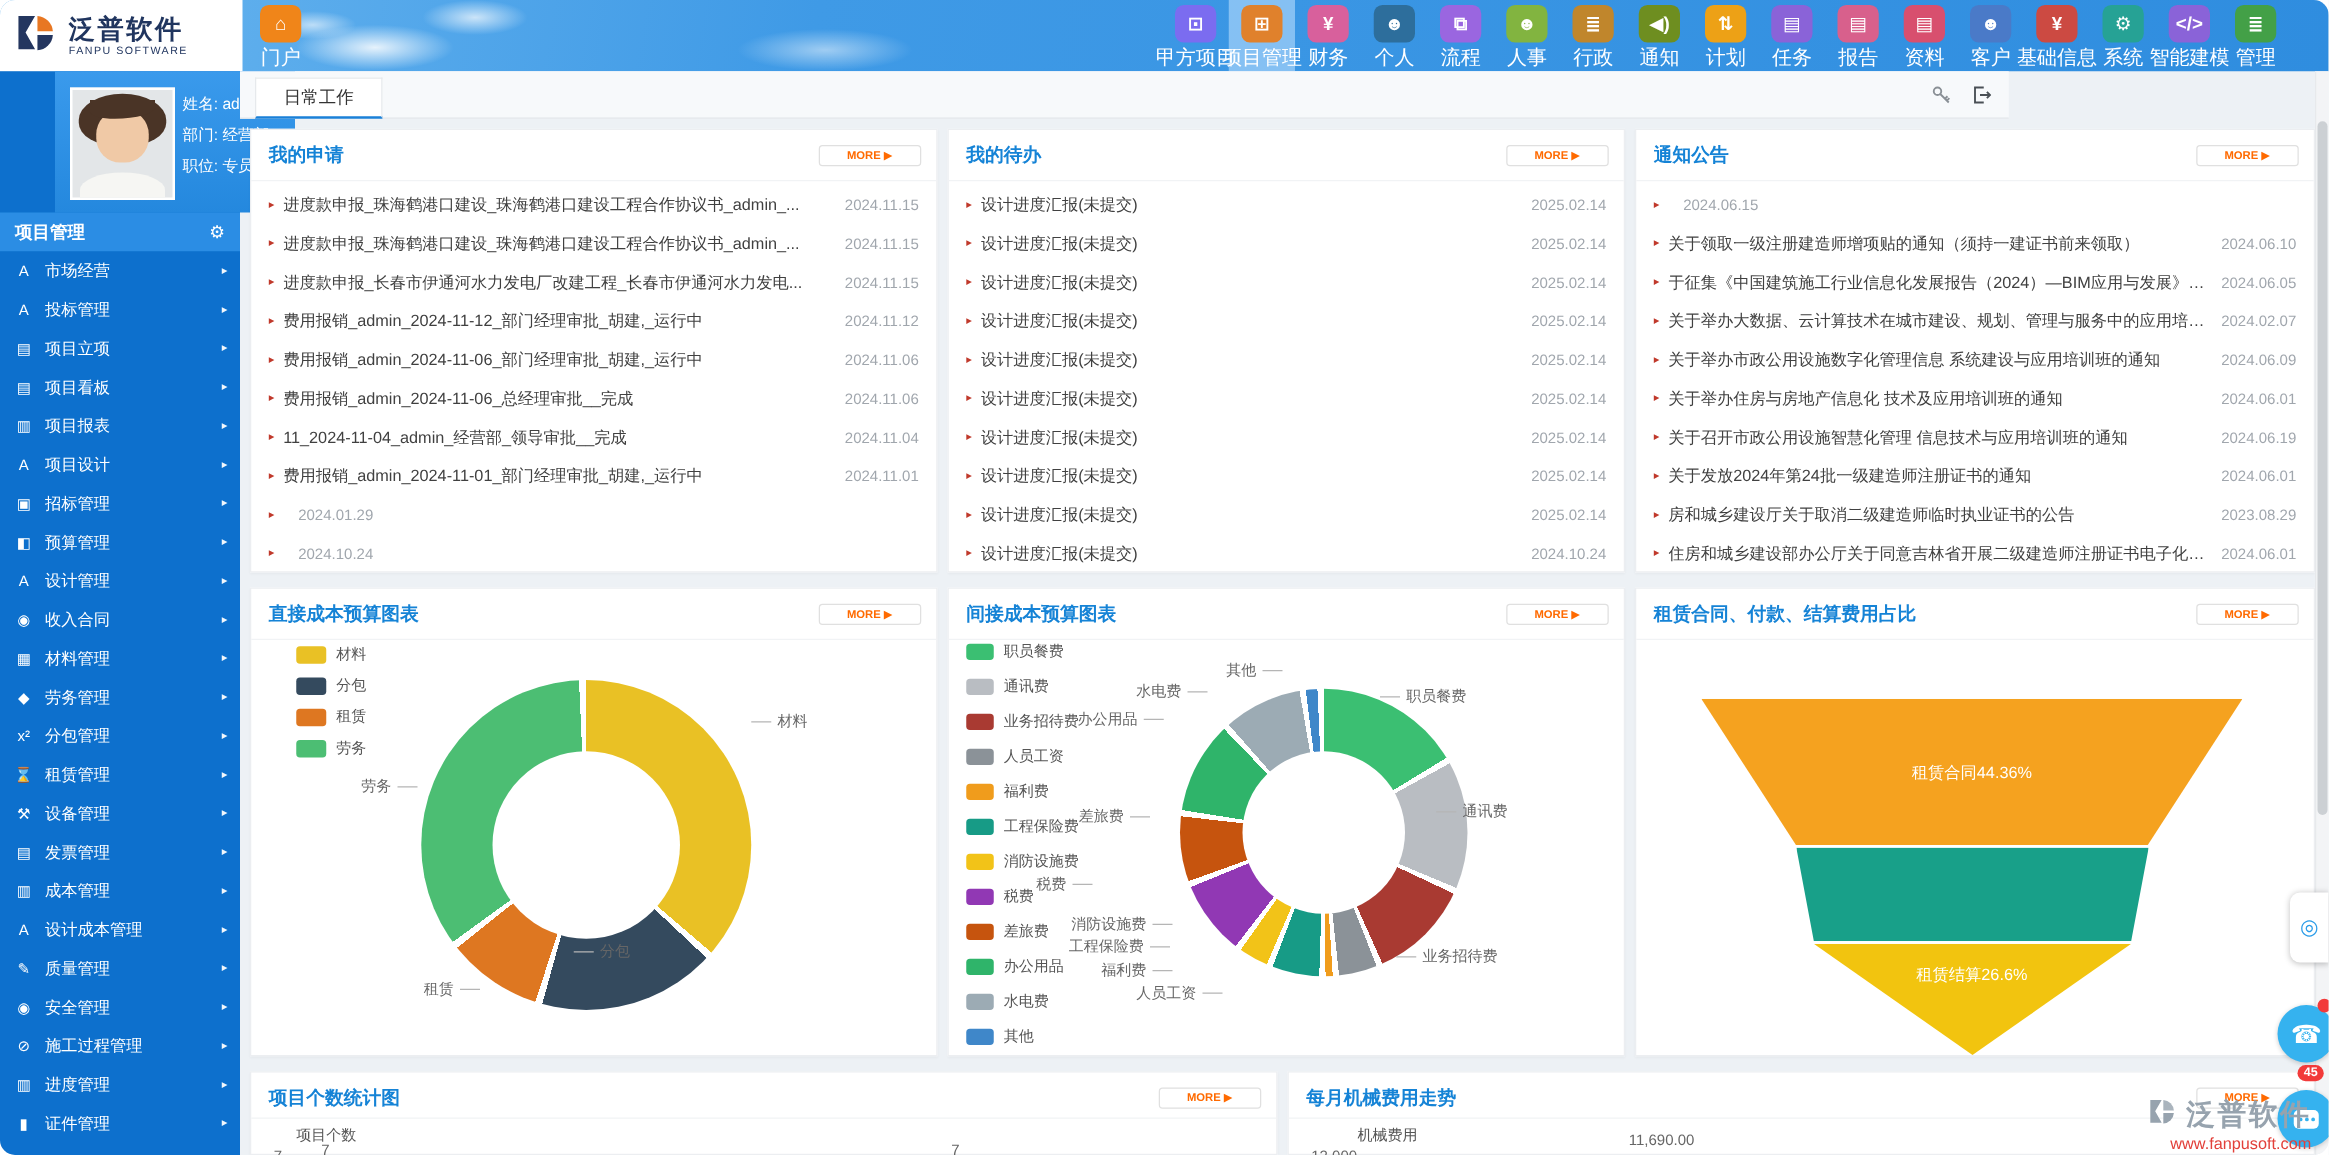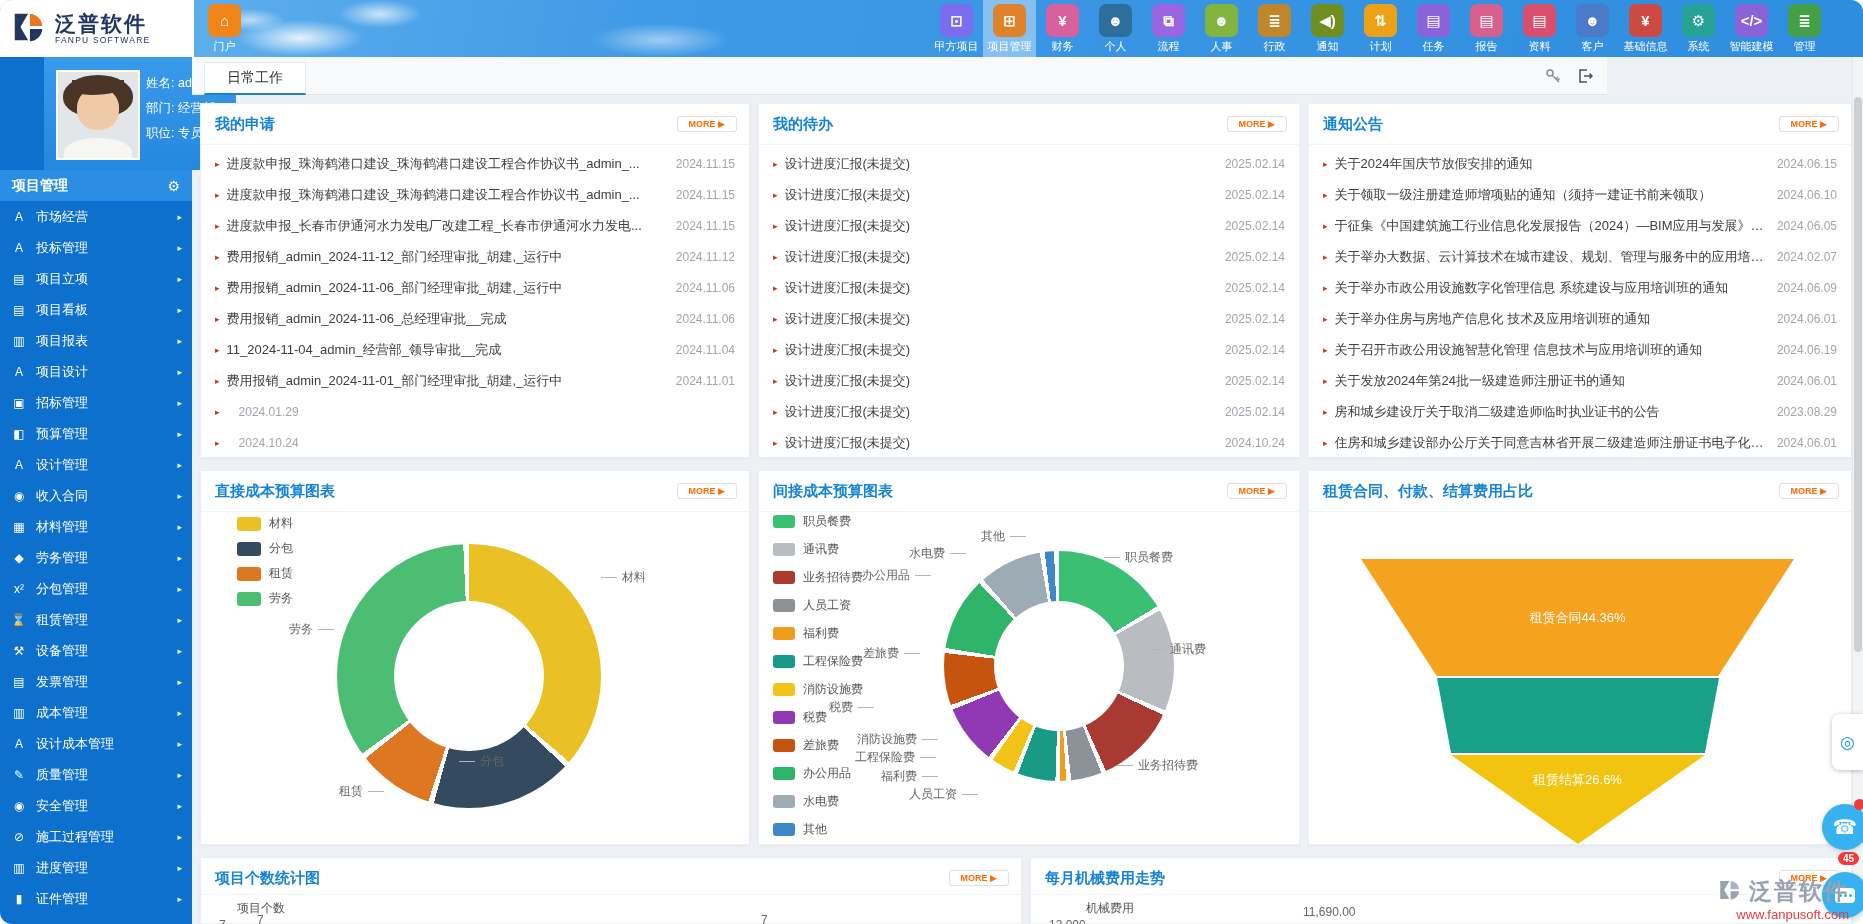--- a/index.html
+++ b/index.html
@@ -14,21 +14,21 @@
       radial-gradient(ellipse 90px 26px at 300px 38px,rgba(255,255,255,.85),transparent 70%),
       radial-gradient(ellipse 60px 20px at 380px 14px,rgba(255,255,255,.7),transparent 70%),
       radial-gradient(ellipse 50px 16px at 250px 20px,rgba(255,255,255,.6),transparent 70%),
       radial-gradient(ellipse 100px 24px at 660px 40px,rgba(255,255,255,.5),transparent 70%);}
   .logo{position:absolute;left:0;top:0;width:194px;height:57px;background:#fff;display:flex;align-items:center;gap:7px;padding-left:10px;box-sizing:border-box;}
   .logo-text .cn{font-size:21px;font-weight:bold;color:#20355f;letter-spacing:2px;line-height:22px;}
   .logo-text .en{font-size:8.5px;color:#20355f;letter-spacing:1.2px;}
   .nav-item{width:53px;height:57px;display:flex;flex-direction:column;align-items:center;padding-top:4px;box-sizing:border-box;cursor:pointer;}
   .nav-item.active{background:rgba(195,228,255,.55);}
   .nav-icon{width:33px;height:33px;border-radius:7px;display:flex;align-items:center;justify-content:center;color:#fff;font-size:15px;font-weight:bold;line-height:1;}
-  .nav-label{font-size:11px;color:#fff;margin-top:2px;white-space:nowrap;}
+  .nav-label{font-size:16px;color:#fff;margin-top:2px;white-space:nowrap;}
   #topnav{position:absolute;left:930px;top:0;display:flex;}
   .portal{position:absolute;left:198px;top:0;}
 
   
   .sidebar{position:absolute;left:0;top:57px;width:192px;height:867px;background:#0d70cd;}
   .user-card{position:absolute;left:0;top:0;width:192px;height:113px;background:linear-gradient(#3a9aec,#2488de);margin-left:44px;}
   .avatar{position:absolute;left:12px;top:13px;width:80px;height:86px;background:#e3e6e8;border:2px solid #fff;overflow:hidden;}
   .avatar .hair{position:absolute;left:5px;right:5px;top:3px;height:42px;background:#4a3426;border-radius:50% 50% 45% 45%;}
   .avatar .face{position:absolute;left:19px;top:16px;width:42px;height:42px;background:#f0c9a6;border-radius:46%;}
   .avatar .fringe{position:absolute;left:14px;top:8px;width:52px;height:15px;background:#4a3426;border-radius:0 0 65% 40%;}
@@ -42,21 +42,21 @@
   .side-item .s-chev{margin-left:auto;font-size:9px;opacity:.95;}
 
   
   .tabbar{position:absolute;left:192px;top:57px;width:1415px;height:38px;background:#f7f9fb;border-bottom:1px solid #e2e6ea;box-sizing:border-box;}
   .tab{position:absolute;left:12px;top:5px;height:33px;padding:0 22px;background:#fff;border:1px solid #e6e9ec;border-bottom:2px solid #1a80d8;display:flex;align-items:center;font-size:14px;color:#333;box-sizing:border-box;cursor:pointer;}
   .tab-ic{position:absolute;top:11px;width:16px;height:16px;cursor:pointer;}
 
   
   .panel{position:absolute;background:#fff;border:1px solid #eceef1;box-sizing:border-box;box-shadow:0 1px 2px rgba(0,0,0,.04);}
   .panel-title{position:absolute;left:14px;top:11px;font-size:15px;font-weight:bold;color:#1583d6;white-space:nowrap;}
-  .more-btn{position:absolute;right:12px;top:12px;font-size:9px;font-weight:bold;color:#ff6a00;border:1px solid #e0e0e0;border-radius:3px;background:#fff;padding:2px 11px;cursor:pointer;white-space:nowrap;}
+  .more-btn{position:absolute;right:12px;top:12px;font-size:9px;font-weight:bold;color:#ff6a00;border:1px solid #e0e0e0;border-radius:3px;background:#fff;padding:2px 22px;cursor:pointer;white-space:nowrap;}
   .panel-sep{position:absolute;left:0;right:0;top:40px;border-top:1px solid #f1f3f5;}
   .list{position:absolute;left:0;right:0;top:44px;display:flex;flex-direction:column;}
   .lrow{height:31px;flex:0 0 31px;display:flex;align-items:center;padding:0 14px;box-sizing:border-box;cursor:pointer;}
   .lrow .blt{color:#c0392b;font-size:9px;margin-right:7px;}
   .lrow .txt{flex:1;font-size:13px;color:#404040;overflow:hidden;white-space:nowrap;text-overflow:ellipsis;}
   .lrow .dt{font-size:12px;color:#a0a6ad;margin-left:12px;}
 
   
   .donut{position:absolute;border-radius:50%;}
   .donut .hole{position:absolute;background:#fff;border-radius:50%;}
@@ -475,21 +475,20 @@
       </div>
   </div>
 
   <div class="panel" style="left:1308px;top:103px;width:544px;height:355px;">
     <div class="panel-title">通知公告</div>
     <div class="more-btn">MORE ▶</div>
     <div class="panel-sep"></div>
     <div class="list" id="list-notices">
         <div class="lrow">
           <span class="blt">▸</span>
-          <span class="txt">关于2024年国庆节放假安排的通知</span>
           <span class="dt">2024.06.15</span>
         </div>
         <div class="lrow">
           <span class="blt">▸</span>
           <span class="txt">关于领取一级注册建造师增项贴的通知（须持一建证书前来领取）</span>
           <span class="dt">2024.06.10</span>
         </div>
         <div class="lrow">
           <span class="blt">▸</span>
           <span class="txt">于征集《中国建筑施工行业信息化发展报告（2024）—BIM应用与发展》材料...</span>

